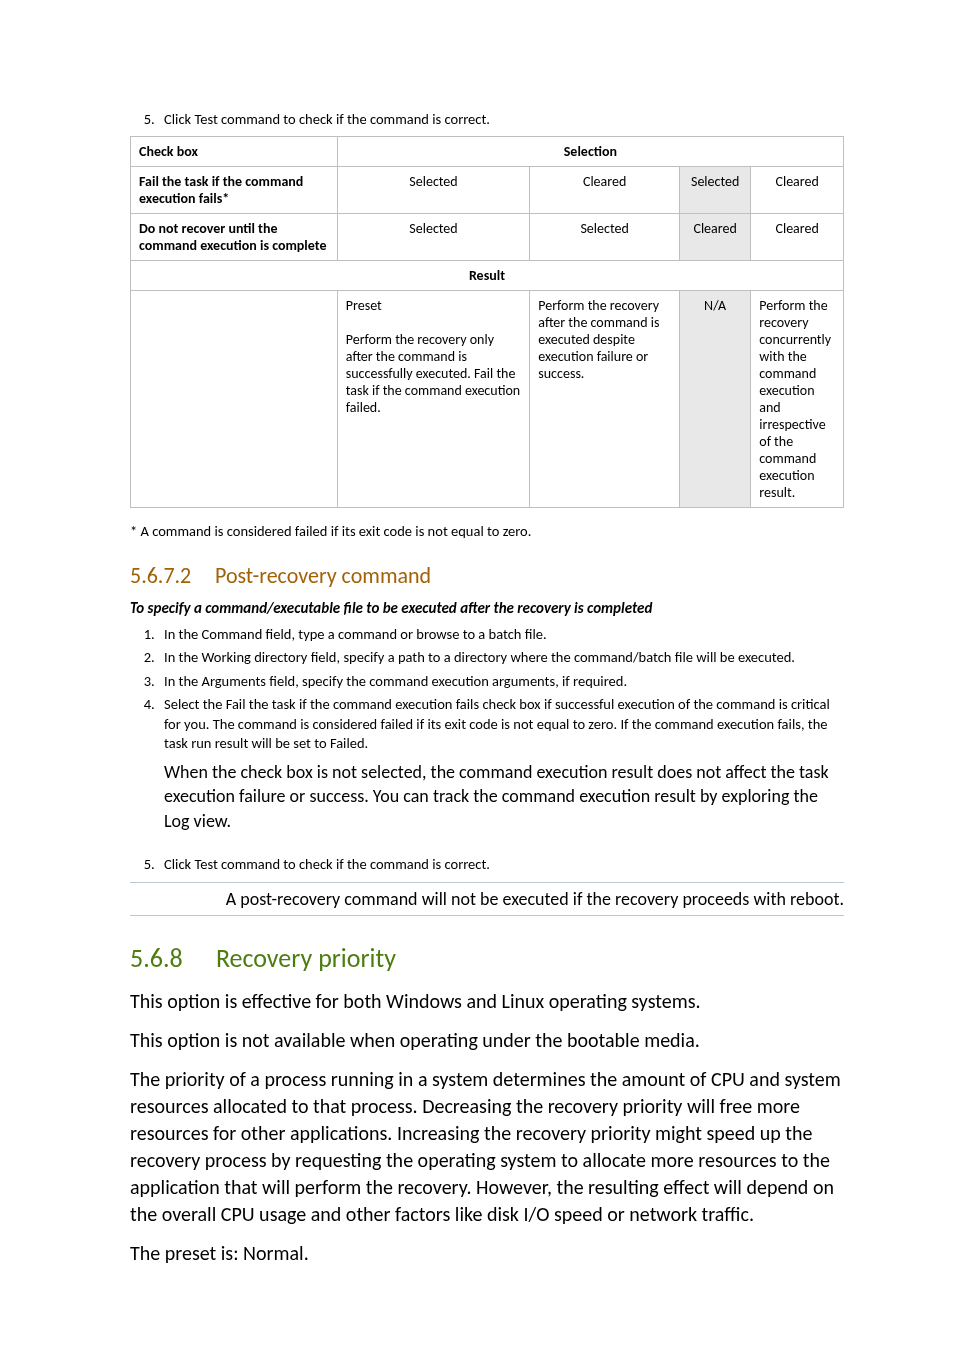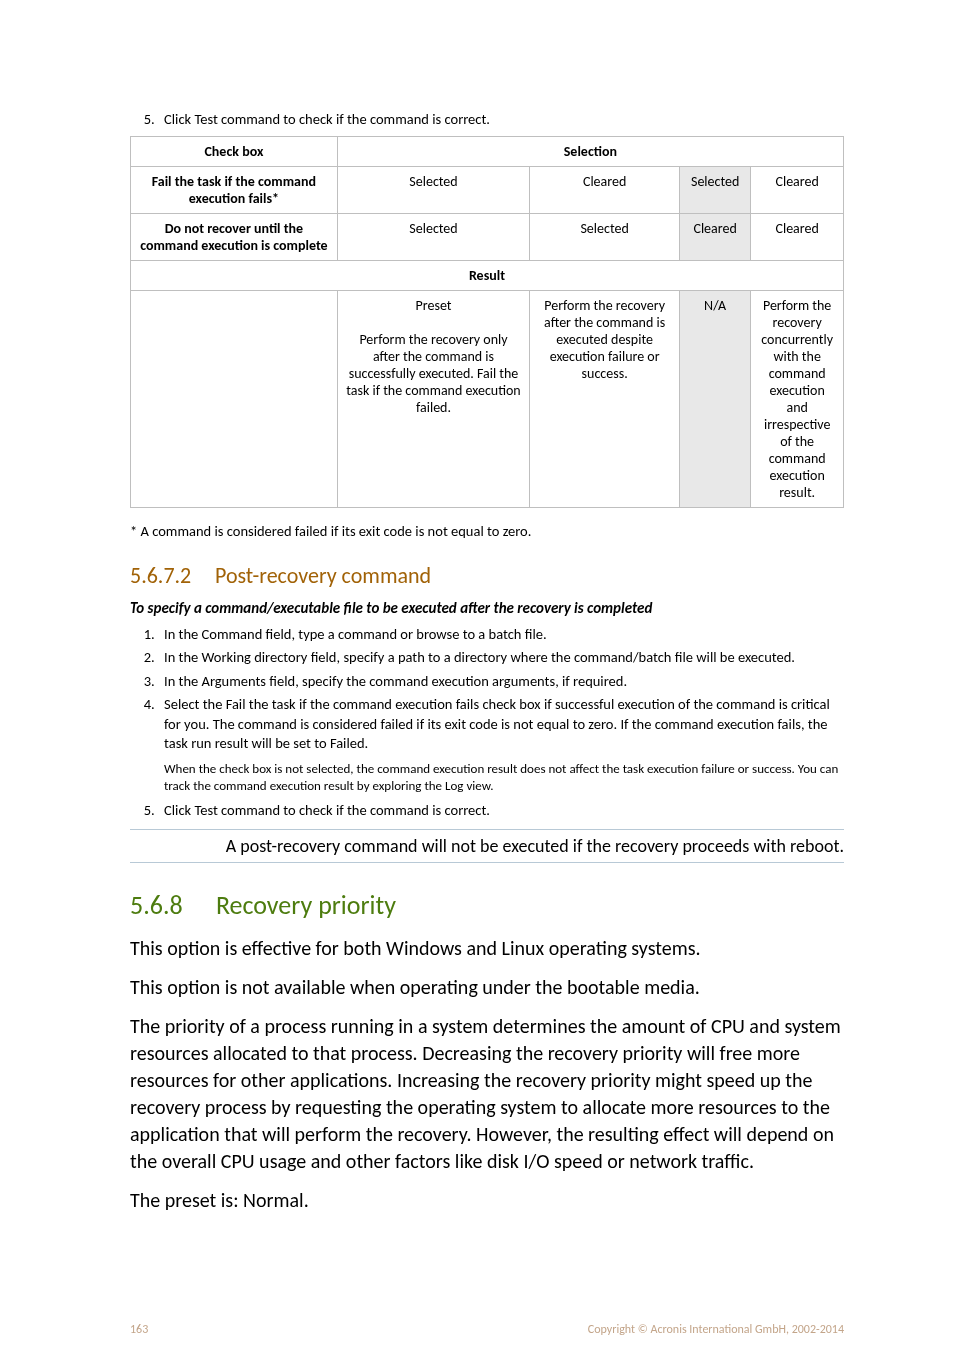--- a/index.html
+++ b/index.html
@@ -1,33 +1,33 @@
 <!DOCTYPE html>
 <html><head>
 <meta charset="utf-8">
 <style>
   * { box-sizing: border-box; margin: 0; padding: 0; }
   html, body { width: 954px; background: #fff; font-family: Calibri, "Segoe UI", Arial, sans-serif; color: #000; }
   .page { padding: 110px 110px 60px 130px; width: 954px; }
   ol { list-style-position: outside; padding-left: 28px; }
   ol li { font-size: 14.5px; line-height: 1.35; margin-bottom: 4px; padding-left: 6px; }
   table { border-collapse: collapse; width: 100%; margin: 6px 0 14px 0; font-size: 14px; }
-  th, td { border: 1px solid #bfbfbf; padding: 6px 8px; vertical-align: top; text-align: center; }
+  th, td { border: 1px solid #bfbfbf; padding: 6px 8px; vertical-align: top; text-align: left; }
   th { font-weight: 700; }
   .hcenter { text-align: center; }
   .shaded { background: #e8e8e8; }
   .result-head th { text-align: center; font-weight: 700; }
   .asterisk { font-size: 14.5px; margin: 8px 0 22px 0; }
   .h3 { color: #a16207; font-weight: 400; font-size: 22px; margin: 14px 0 10px 0; }
   .h3 .num { display: inline-block; min-width: 80px; }
   .h2 { color: #4d7c0f; font-weight: 400; font-size: 26px; margin: 26px 0 14px 0; }
   .h2 .num { display: inline-block; min-width: 80px; }
   .lead-italic { font-style: italic; font-weight: 700; font-size: 15px; margin-bottom: 8px; }
   .para { font-size: 20px; line-height: 1.35; margin-bottom: 12px; }
-  .sub-para { font-size: 13px; line-height: 1.35; margin: 6px 0 6px 0; }
+  .sub-para { font-size: 18px; line-height: 1.35; margin: 6px 0 22px 0; }
   .note { font-size: 18px; border-top: 1px solid #b8c9d6; border-bottom: 1px solid #b8c9d6; padding: 5px 0; margin: 8px 0 22px 0; text-align: right; }
   .footer { display: flex; justify-content: space-between; font-size: 12px; color: #c3a58a; margin-top: 108px; align-items: flex-end; }
   .footer .right { color: #c3a58a; }
   b { font-weight: 400; }
   .col0 { width: 29%; }
   .col1 { width: 27%; }
   .col2 { width: 21%; }
   .col3 { width: 10%; }
   .col4 { width: 13%; }
 </style>

